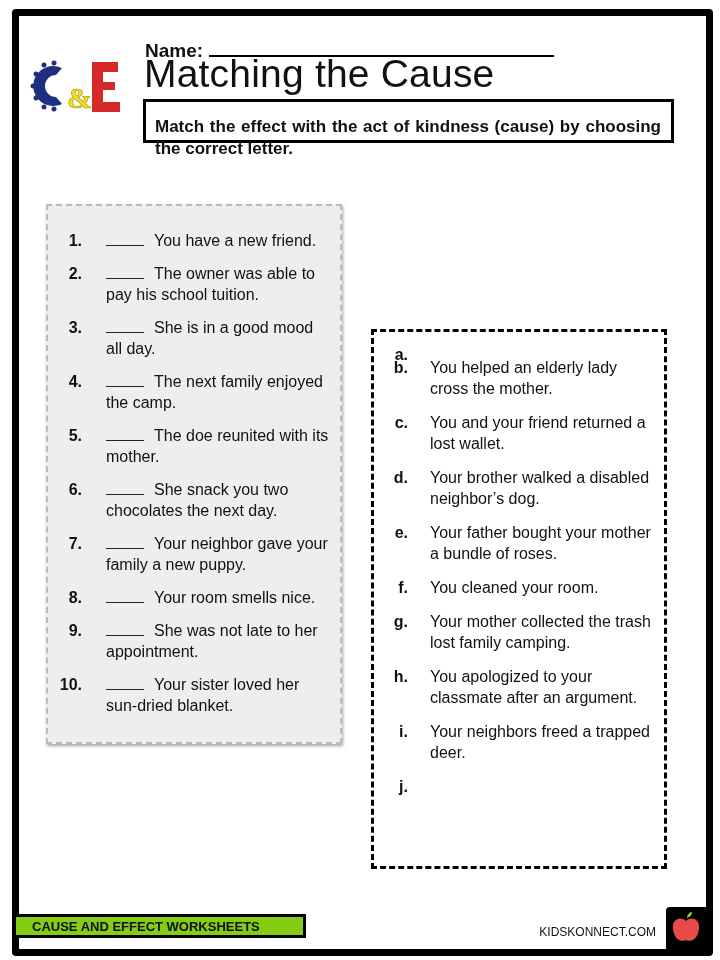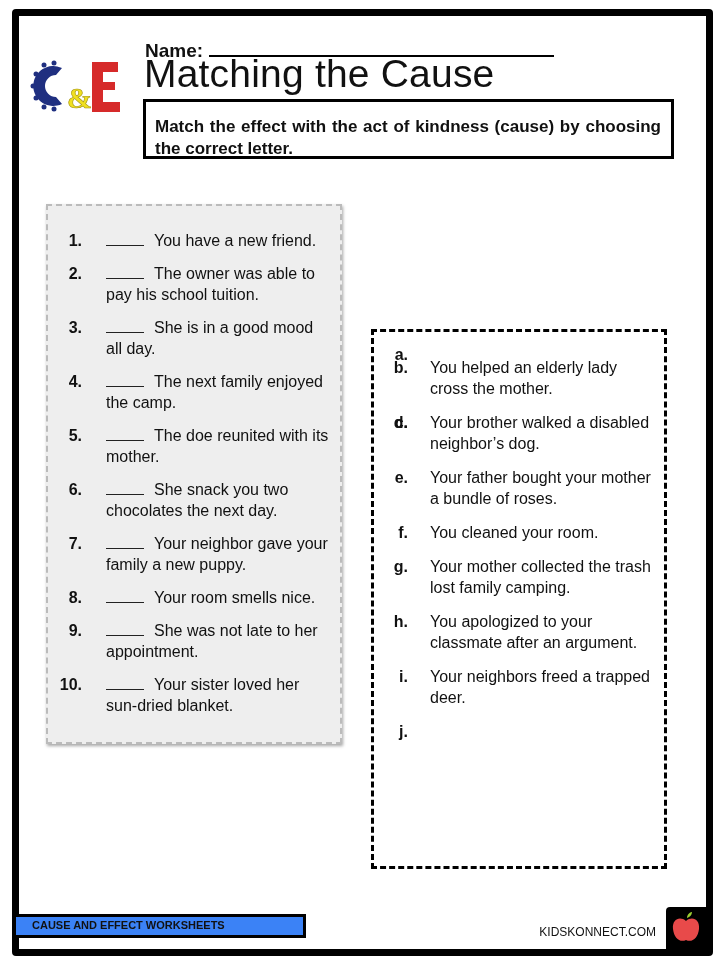--- a/index.html
+++ b/index.html
@@ -4,40 +4,40 @@
 <style>
   html, body { margin:0; padding:0; }
   body { width:720px; height:960px; background:#ffffff; position:relative; overflow:hidden;
          font-family:"Liberation Sans", sans-serif; color:#111; }
   .frame { position:absolute; left:12px; top:9px; width:687px; height:933px;
            border:7px solid #000; border-radius:4px; box-sizing:content-box; }
   .logo { position:absolute; left:30px; top:54px; width:96px; height:64px; }
   .name-line { position:absolute; left:145px; top:40px; font-size:19px; font-weight:bold; }
   .name-line .blank { display:inline-block; width:345px; border-bottom:2px solid #000; margin-left:6px; height:14px; vertical-align:baseline; }
   .title { position:absolute; left:144px; top:52px; font-size:39px; font-weight:normal; letter-spacing:0.2px; }
-  .instructions { position:absolute; left:143px; top:99px; width:531px; height:60px;
+  .instructions { position:absolute; left:143px; top:99px; width:531px; height:44px;
                   border:3px solid #000; padding:14px 10px 0 9px; box-sizing:border-box;
                   font-size:17px; font-weight:bold; line-height:22px; text-align:justify; }
   .effects-box { position:absolute; left:46px; top:204px; width:296px; height:540px;
                  background:#eeeeee; border:2px dashed #bbb; box-shadow:1px 2px 3px rgba(0,0,0,0.35);
                  box-sizing:border-box; }
   .effects-list { position:absolute; left:0; top:24px; width:100%; }
   .effect-item { position:relative; margin-bottom:12px; padding-left:58px; padding-right:8px;
                  font-size:16px; line-height:21px; }
   .effect-num { position:absolute; left:0; width:34px; text-align:right; font-weight:bold; }
   .effect-blank { display:inline-block; width:38px; border-bottom:1.5px solid #222; height:13px; margin-right:10px; vertical-align:baseline; }
   .causes-box { position:absolute; left:371px; top:329px; width:296px; height:540px;
                 border:3px dashed #000; box-sizing:border-box; }
   .causes-list { position:absolute; left:0; top:12px; width:100%; }
   .cause-item { position:relative; padding-left:56px; padding-right:6px; margin-bottom:13px;
                 font-size:16px; line-height:21px; }
   .cause-letter { position:absolute; left:0; width:34px; text-align:right; font-weight:bold; }
   .footer-left { position:absolute; left:16px; top:914px; width:290px; height:24px;
-                 border:3px solid #000; border-left:none; background:#3b82f6; box-sizing:border-box;
-                 font-size:11px; font-weight:bold; padding:2px 0 0 16px; }
+                 border:3px solid #000; border-left:none; background:#84cc16; box-sizing:border-box;
+                 font-size:13px; font-weight:bold; padding:2px 0 0 16px; }
   .footer-right { position:absolute; right:64px; top:925px; font-size:12px; }
   .apple-tab { position:absolute; left:666px; top:907px; width:40px; height:42px; background:#000; border-radius:4px 0 0 0; }
 </style>
 </head>
 <body>
 
 <div class="frame"></div>
 
 <div class="logo">
   <svg width="96" height="64" viewBox="0 0 96 64">
@@ -76,21 +76,21 @@
       <div class="effect-item"><span class="effect-num">8.</span><span class="effect-blank"></span><span>Your room smells nice.</span></div>
       <div class="effect-item"><span class="effect-num">9.</span><span class="effect-blank"></span><span>She was not late to her appointment.</span></div>
       <div class="effect-item"><span class="effect-num">10.</span><span class="effect-blank"></span><span>Your sister loved her sun-dried blanket.</span></div>
     </div>
 </div>
 
 <div class="causes-box">
   <div class="causes-list" id="causes-list">
       <div class="cause-item"><span class="cause-letter">a.</span></div>
       <div class="cause-item"><span class="cause-letter">b.</span><span>You helped an elderly lady cross the mother.</span></div>
-      <div class="cause-item"><span class="cause-letter">c.</span></div>
+      <div class="cause-item"><span class="cause-letter">c.</span><span>You and your friend returned a lost wallet.</span></div>
       <div class="cause-item"><span class="cause-letter">d.</span><span>Your brother walked a disabled neighbor’s dog.</span></div>
       <div class="cause-item"><span class="cause-letter">e.</span><span>Your father bought your mother a bundle of roses.</span></div>
       <div class="cause-item"><span class="cause-letter">f.</span><span>You cleaned your room.</span></div>
       <div class="cause-item"><span class="cause-letter">g.</span><span>Your mother collected the trash lost family camping.</span></div>
       <div class="cause-item"><span class="cause-letter">h.</span><span>You apologized to your classmate after an argument.</span></div>
       <div class="cause-item"><span class="cause-letter">i.</span><span>Your neighbors freed a trapped deer.</span></div>
       <div class="cause-item"><span class="cause-letter">j.</span></div>
     </div>
 </div>
 

